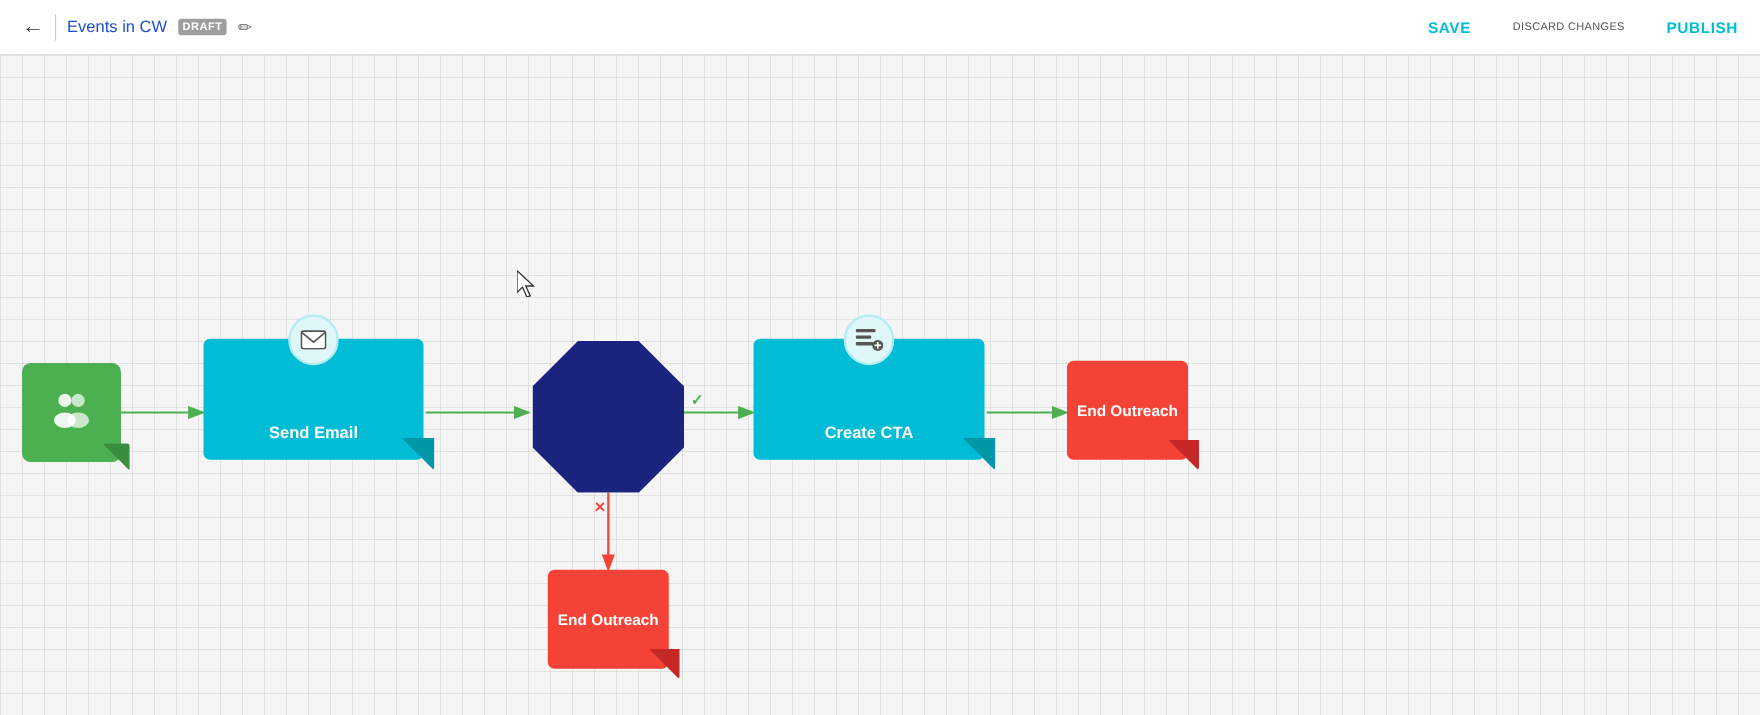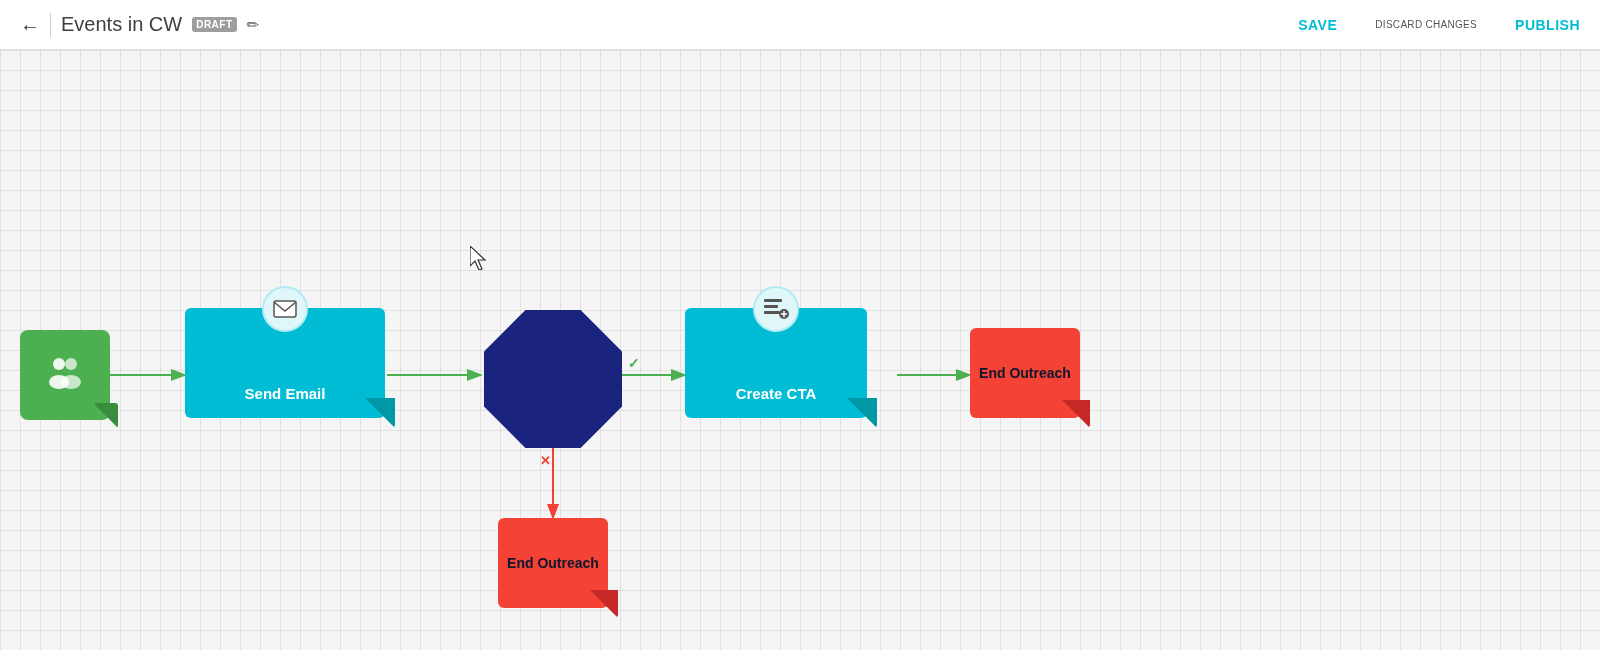--- a/index.html
+++ b/index.html
@@ -36,22 +36,22 @@
       color: #333;
       display: flex;
       align-items: center;
     }
     .divider-v {
       width: 1px;
       height: 24px;
       background: #ccc;
     }
     .page-title {
-      font-size: 20px;
-      color: #404040;
+      font-size: 15px;
+      color: #1d4ed8;
       font-weight: 400;
     }
     .draft-badge {
       background: #9e9e9e;
       color: #fff;
       font-size: 10px;
       padding: 2px 4px;
       border-radius: 3px;
       font-weight: 600;
       letter-spacing: 0.5px;
@@ -232,21 +232,21 @@
       text-align: center;
       line-height: 1.3;
       z-index: 2;
       position: relative;
     }
 
     
     .create-cta-node {
       left: 685px;
       top: 258px;
-      width: 182px;
+      width: 210px;
       height: 110px;
       background: #00bcd4;
       border-radius: 6px;
       display: flex;
       flex-direction: column;
       align-items: center;
       justify-content: flex-end;
       padding-bottom: 16px;
       position: absolute;
     }
@@ -306,21 +306,21 @@
       bottom: -10px;
       right: -10px;
       width: 28px;
       height: 28px;
       background: #c62828;
       clip-path: polygon(0 0, 100% 0, 100% 100%);
       border-radius: 0 0 4px 0;
     }
 
     .end-label {
-      color: #0f172a;
+      color: #ffffff;
       font-size: 14px;
       font-weight: 700;
       text-align: center;
       line-height: 1.3;
     }
 
     
     .arrows-svg {
       position: absolute;
       top: 0;

